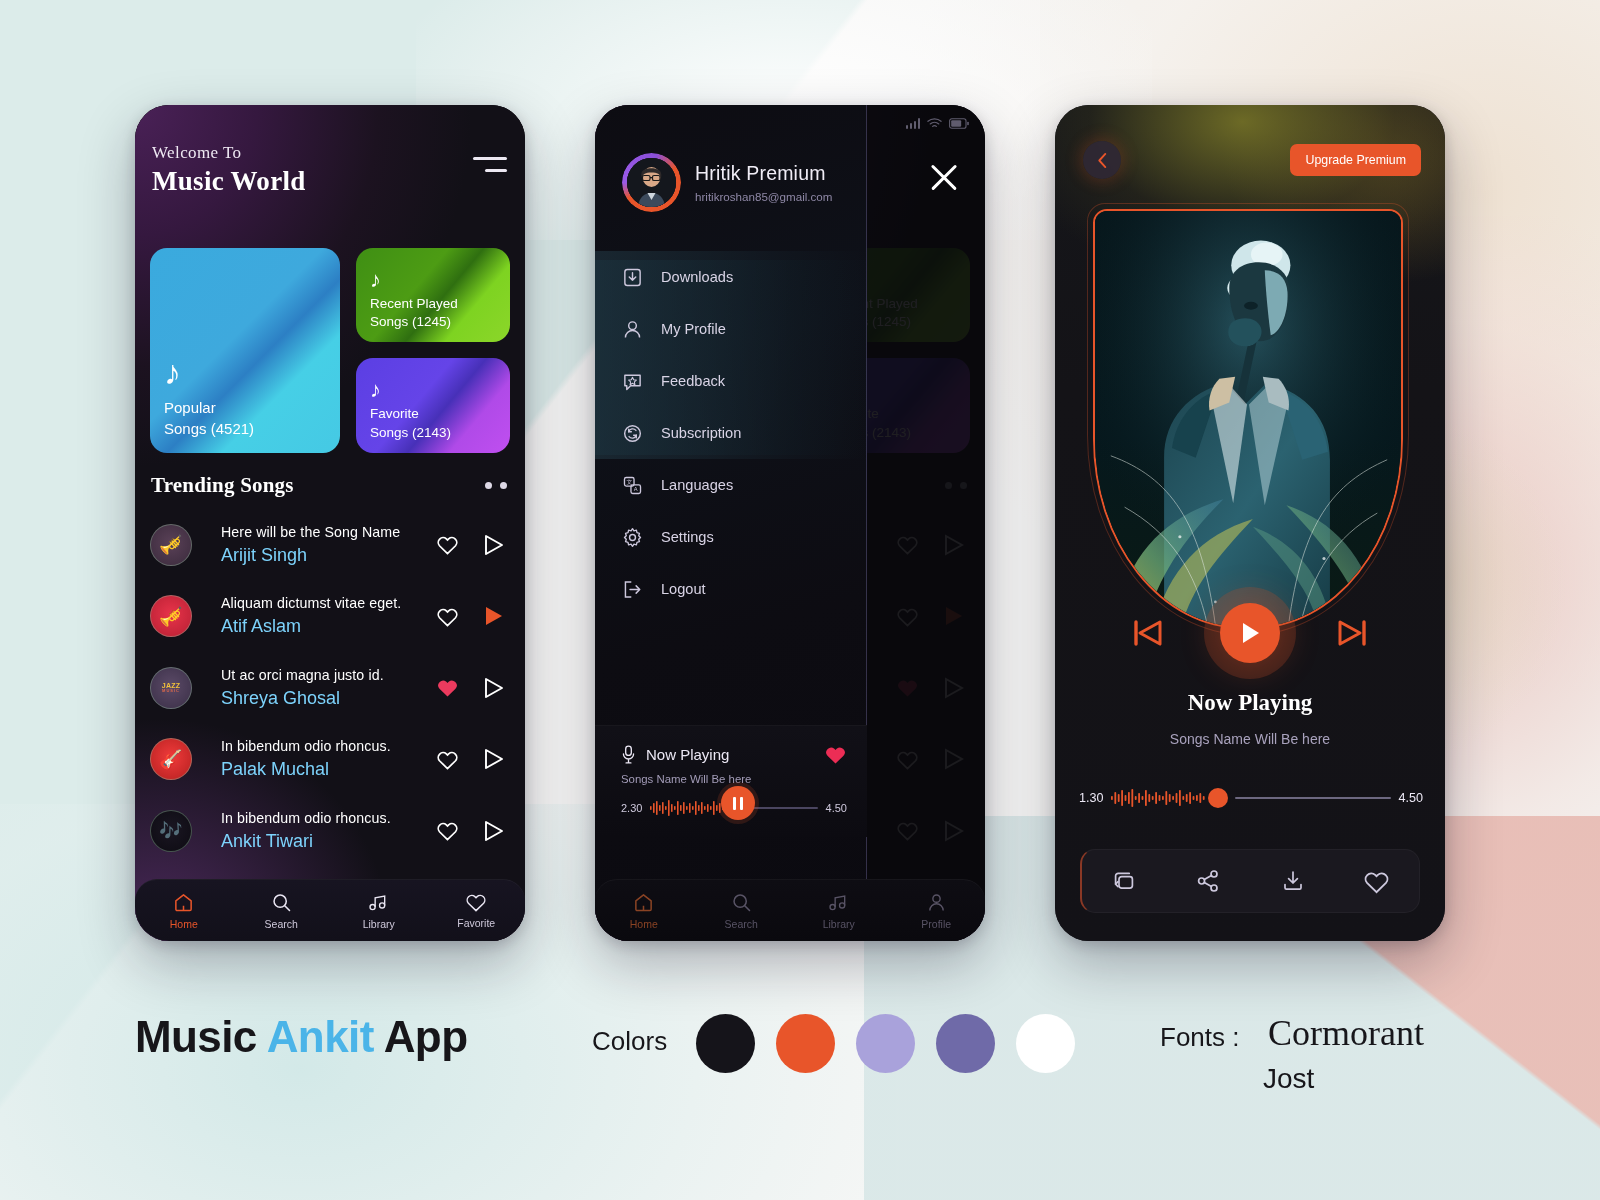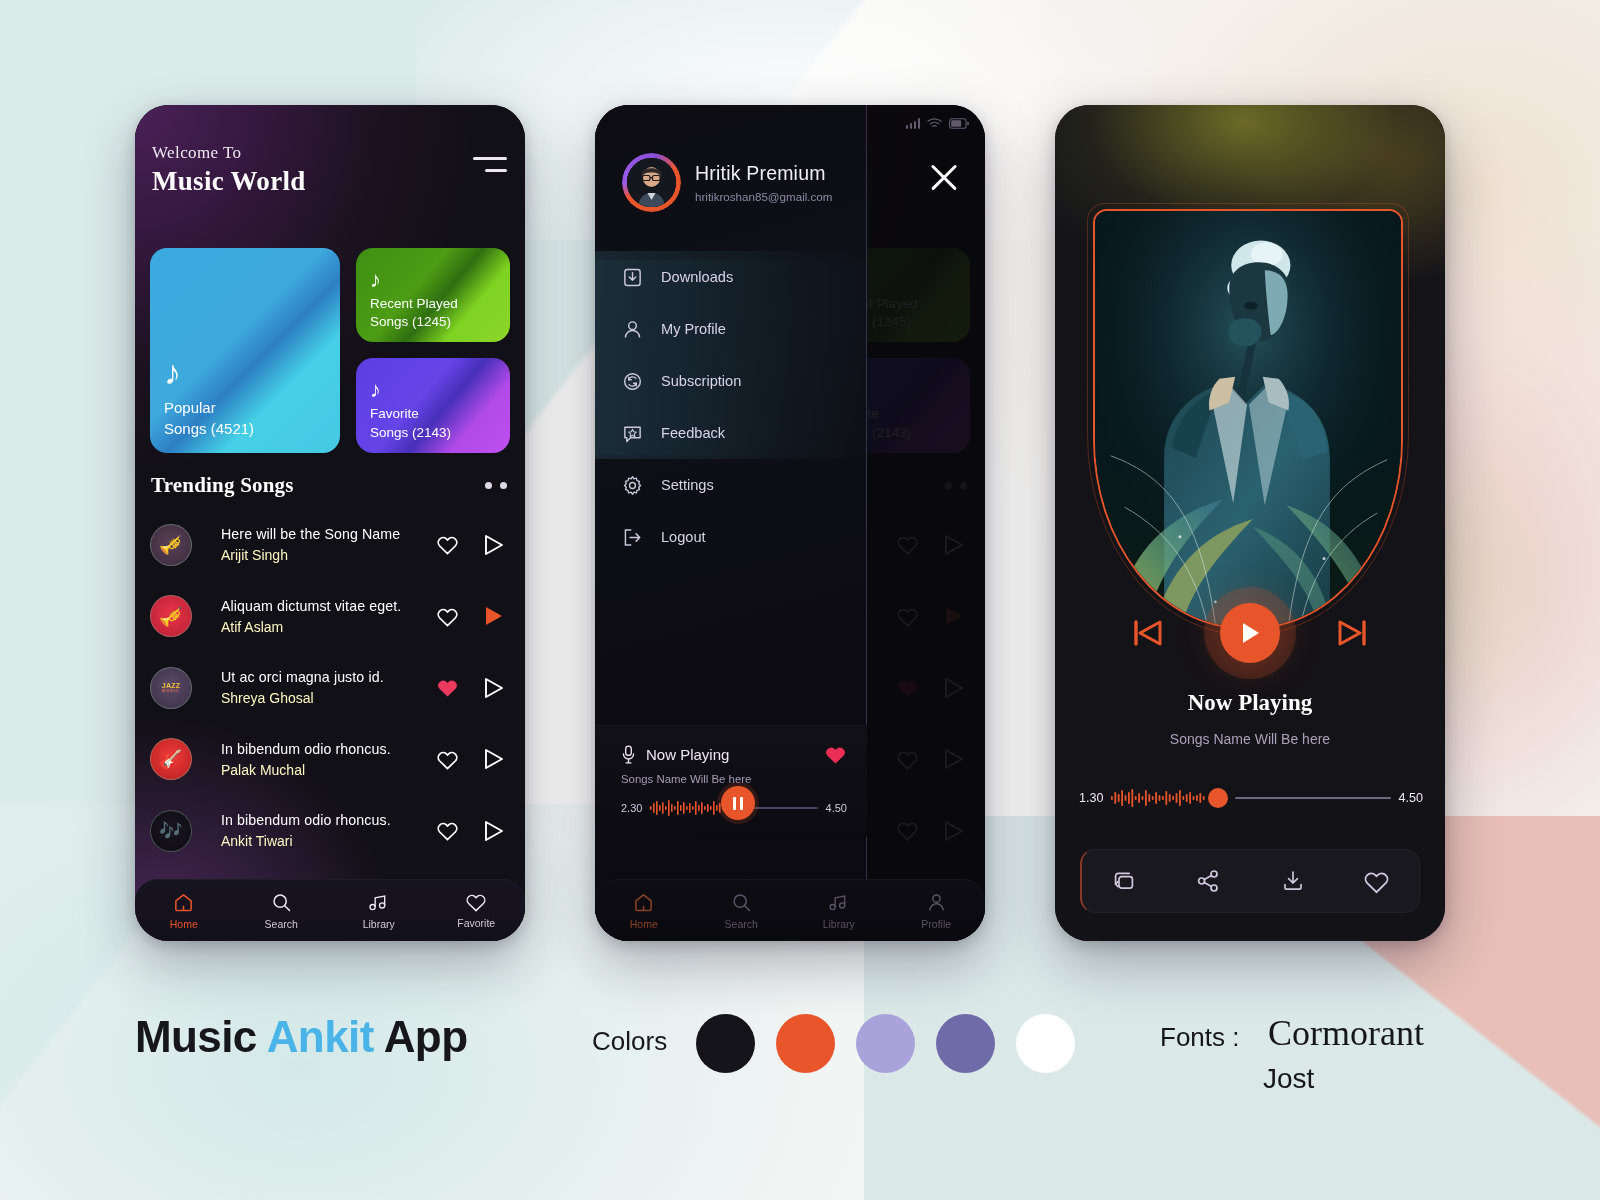--- a/index.html
+++ b/index.html
@@ -88,21 +88,21 @@
   .t2 { background:radial-gradient(circle at 50% 45%,#e8344a,#b71f33); }
   .t3 { background:radial-gradient(circle at 50% 45%,#5b4a67,#3a2f47); }
   .t4 { background:radial-gradient(circle at 50% 45%,#f03b3b,#b62020); }
   .t5 { background:radial-gradient(circle at 50% 45%,#1a1622,#0d0b12); }
   .jz { font-family:"Liberation Sans",sans-serif; font-size:7px; font-weight:700;
         color:#f3c23a; letter-spacing:.2px; line-height:1; text-align:center; }
   .jz em { display:block; font-style:normal; font-size:4px; color:#e06a4a; letter-spacing:1px; }
   .smeta { flex:1; padding-left:29px; min-width:0; }
   .stitle { color:#ffffff; font-size:14.2px; font-weight:500; letter-spacing:.1px;
             white-space:nowrap; overflow:hidden; text-overflow:ellipsis; }
-  .sartist { color:#fef9c3; font-size:14px; margin-top:5px; }
+  .sartist { color:#7dd3fc; font-size:18px; margin-top:5px; }
   .sacts { display:flex; align-items:center; gap:25px; padding-right:9px; flex:none; }
   .ico { cursor:pointer; display:flex; align-items:center; justify-content:center; }
 
   .nav { position:absolute; left:0; right:0; bottom:0; height:62px; border-radius:22px 22px 34px 34px;
          background:linear-gradient(180deg,#171421 0%,#12101a 100%);
          border-top:1px solid rgba(255,255,255,.055);
          display:flex; align-items:center; }
   .navi { flex:1; display:flex; flex-direction:column; align-items:center; gap:5px; cursor:pointer; }
   .navl { font-size:10.5px; color:#cfc9db; }
   .navi.on .navl { color:#e8552a; }
@@ -591,32 +591,41 @@
     </div>
     <div class="mi hl">
       <svg width="21" height="21" viewBox="0 0 22 22">
           <circle cx="11" cy="7" r="4" fill="none" stroke="#cdc8dd" stroke-width="1.5"></circle>
           <path d="M3.6 19.4a7.4 7.4 0 0 1 14.8 0" fill="none" stroke="#cdc8dd" stroke-width="1.5"></path>
         </svg>
       <span class="lbl">My Profile</span>
     </div>
     <div class="mi hl">
       <svg width="21" height="21" viewBox="0 0 22 22">
+          <path d="M3 4.4h16v11H9l-4 4v-4H3z" fill="none" stroke="#cdc8dd" stroke-width="1.5" stroke-linejoin="round"></path>
+          <path d="M11 6.6l1.25 2.6 2.75.35-2 1.95.5 2.8L11 12.9l-2.5 1.4.5-2.8-2-1.95 2.75-.35z" fill="none" stroke="#cdc8dd" stroke-width="1.15" stroke-linejoin="round"></path>
+        </svg>
+      <span class="lbl">Feedback</span>
+    </div>
+    <div class="mi hl">
+      <svg width="21" height="21" viewBox="0 0 22 22">
           <circle cx="11" cy="11" r="8.2" fill="none" stroke="#cdc8dd" stroke-width="1.5"></circle>
           <path d="M7 9.2a4.4 4.4 0 0 1 7.6-1.4M15 12.8a4.4 4.4 0 0 1-7.6 1.4" fill="none" stroke="#cdc8dd" stroke-width="1.4" stroke-linecap="round"></path>
           <path d="M7 6.4v2.8h2.8M15 15.6v-2.8h-2.8" fill="none" stroke="#cdc8dd" stroke-width="1.4" stroke-linecap="round"></path>
         </svg>
       <span class="lbl">Subscription</span>
     </div>
-    <div class="mi hl">
+    <div class="mi">
       <svg width="21" height="21" viewBox="0 0 22 22">
-          <path d="M3 4.4h16v11H9l-4 4v-4H3z" fill="none" stroke="#cdc8dd" stroke-width="1.5" stroke-linejoin="round"></path>
-          <path d="M11 6.6l1.25 2.6 2.75.35-2 1.95.5 2.8L11 12.9l-2.5 1.4.5-2.8-2-1.95 2.75-.35z" fill="none" stroke="#cdc8dd" stroke-width="1.15" stroke-linejoin="round"></path>
-        </svg>
-      <span class="lbl">Feedback</span>
+          <rect x="2.6" y="2.6" width="10" height="9" rx="1.8" fill="none" stroke="#cdc8dd" stroke-width="1.4"></rect>
+          <rect x="9.4" y="10.4" width="10" height="9" rx="1.8" fill="none" stroke="#cdc8dd" stroke-width="1.4"></rect>
+          <text x="7.6" y="9" font-size="6" fill="#cdc8dd" text-anchor="middle" font-family="Liberation Sans">文</text>
+          <text x="14.4" y="17" font-size="6" fill="#cdc8dd" text-anchor="middle" font-family="Liberation Sans">A</text>
+        </svg>
+      <span class="lbl">Languages</span>
     </div>
     <div class="mi">
       <svg width="21" height="21" viewBox="0 0 22 22">
           <circle cx="11" cy="11" r="3.1" fill="none" stroke="#cdc8dd" stroke-width="1.5"></circle>
           <path d="M11 1.8l1.5 2.2 2.6-.7.6 2.6 2.6.7-.8 2.5 1.9 1.9-1.9 1.9.8 2.5-2.6.7-.6 2.6-2.6-.7L11 20.2 9.5 18l-2.6.7-.6-2.6-2.6-.7.8-2.5L2.6 11l1.9-1.9-.8-2.5 2.6-.7.6-2.6 2.6.7z" fill="none" stroke="#cdc8dd" stroke-width="1.4" stroke-linejoin="round"></path>
         </svg>
       <span class="lbl">Settings</span>
     </div>
     <div class="mi">
       <svg width="21" height="21" viewBox="0 0 22 22">
@@ -717,20 +726,28 @@
           <path d="M4 19.4a7 7 0 0 1 14 0" fill="none" stroke="#585365" stroke-width="1.5"></path>
         </svg>
       <span class="navl" style="color:#585365">Profile</span>
     </div>
   </div>
 </div>
 
 <div class="phone" id="phone3">
   <div class="p3bg"></div>
 
+  <div class="p3top">
+    <div class="backbtn">
+      <svg width="15" height="17" viewBox="0 0 16 18">
+          <path d="M11 2 4.6 9 11 16" fill="none" stroke="#e8552a" stroke-width="2" stroke-linecap="round" stroke-linejoin="round"></path>
+        </svg>
+    </div>
+    <button class="prem">Upgrade Premium</button>
+  </div>
 
   <div class="artwrap">
     <div class="glowring"></div>
     <div class="shield">
       <svg class="shieldphoto" viewBox="0 0 310 420" preserveAspectRatio="xMidYMid slice">
         <defs>
           <linearGradient id="bgA" x1="0" y1="0" x2="0" y2="1">
             <stop offset="0" stop-color="#07171c"></stop>
               <stop offset=".55" stop-color="#06181d"></stop>
               <stop offset="1" stop-color="#0a1a14"></stop>

